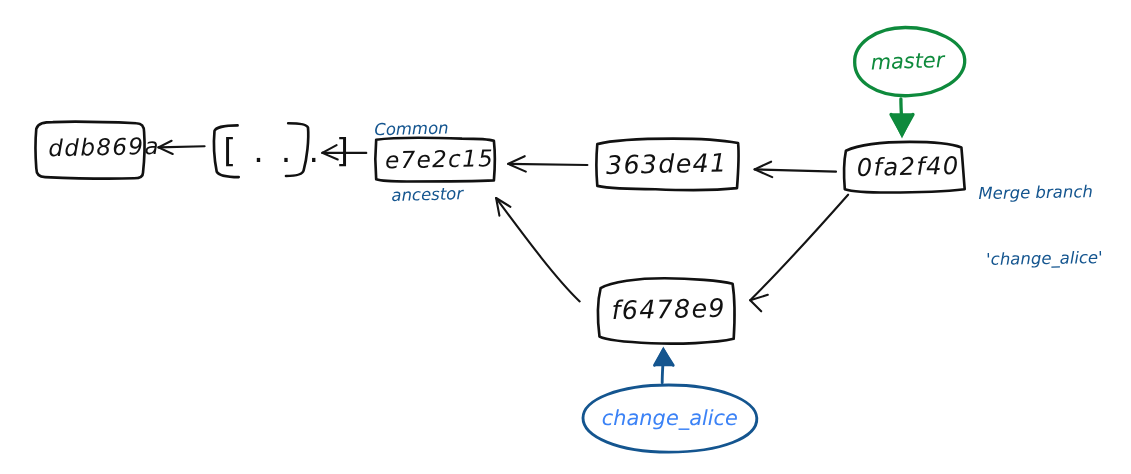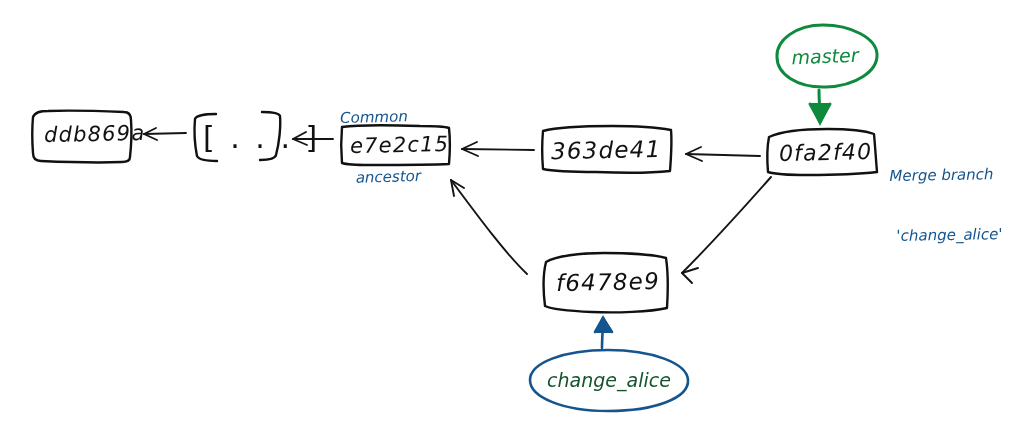--- a/index.html
+++ b/index.html
@@ -86,21 +86,21 @@
   .branch-label {
     position: absolute;
     font-family: "DejaVu Sans", sans-serif;
     font-size: 19px;
     font-style: italic;
     white-space: pre;
     user-select: none;
     text-align: center;
   }
   .branch-master { color: #0e8a3c; }
-  .branch-alice  { color: #14532d; }
+  .branch-alice  { color: #3b82f6; }
 </style>
 </head>
 <body>
 
 <div id="canvas">
 
   <svg id="sketch" viewBox="0 0 1028 431">
 
     <g>
       <path class="ink" d="M33,117 C35,112 40,111 48,111 C70,110 100,111 124,112

